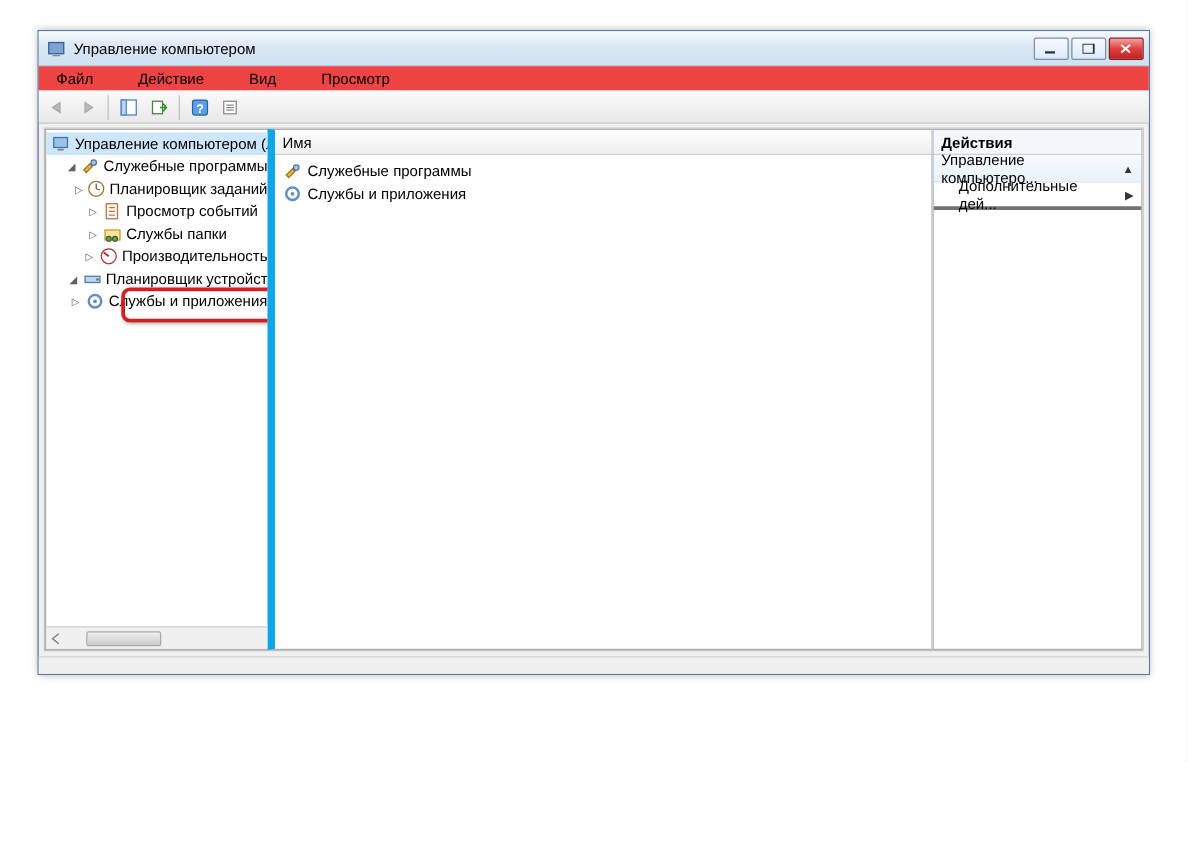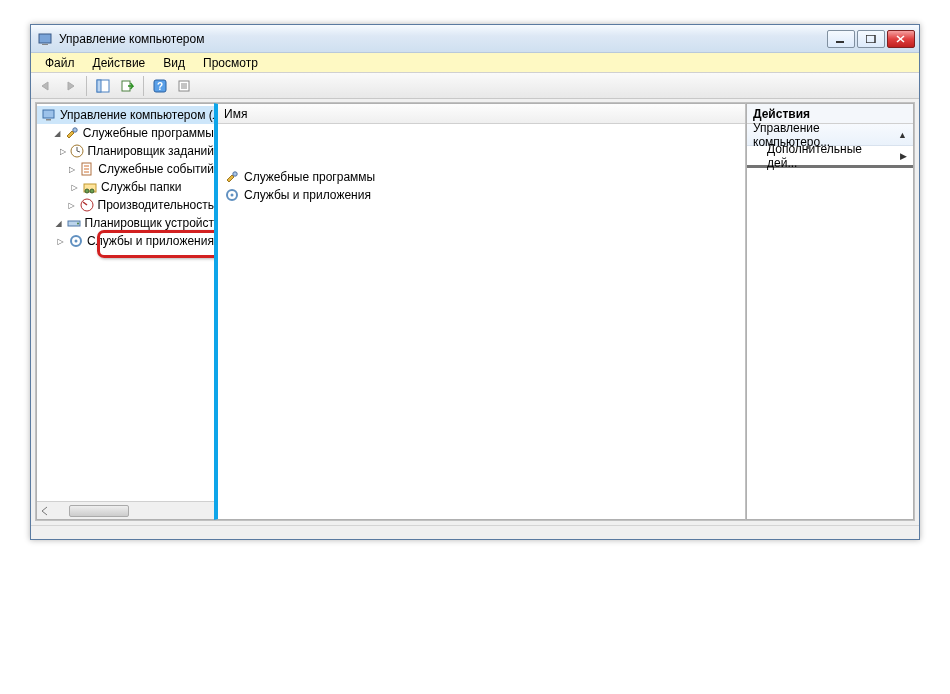--- a/index.html
+++ b/index.html
@@ -37,26 +37,26 @@
     width: 28px; height: 18px;
     border: 1px solid #8090a0;
     border-radius: 2px;
     background: linear-gradient(#f5faff,#dceafb);
     display:flex; align-items:center; justify-content:center;
     font-size: 10px; color:#333;
   }
   .winbtn.close { background: linear-gradient(#f5a0a0,#e04040,#c02020); color:#fff; border-color:#802020; }
   .menubar {
     height: 20px;
-    background: #fef9c3;
+    background: #ef4444;
     display: flex;
     align-items: center;
     padding: 0 6px;
     border-bottom: 1px solid #d0d0d0;
-    gap: 2px;
+    gap: 20px;
   }
   .menuitem { padding: 1px 8px; color:#000; cursor:default; }
   .toolbar {
     height: 26px;
     background: linear-gradient(#fafafa,#e8e8e8);
     border-bottom: 1px solid #c8c8c8;
     display: flex;
     align-items: center;
     padding: 0 4px;
     gap: 2px;
@@ -71,21 +71,21 @@
   .tsep { width:1px; height:20px; background:#c0c0c0; margin:0 3px;}
   .body {
     flex:1;
     display: flex;
     border: 1px solid #c0c0c0;
     margin: 3px 4px 4px 4px;
     background:#fff;
   }
   .panel { border:1px solid #b0b0b0; background:#fff; display:flex; flex-direction:column; }
   .left { width: 178px; border-right: none; }
-  .center { flex:1; border-left:4px solid #0ea5e9; border-right:1px solid #c0c0c0;gap:40px; }
+  .center { flex:1; border-left:6px solid #0ea5e9; border-right:1px solid #c0c0c0; }
   .right { width: 168px; }
   .colheader {
     height: 20px;
     background: linear-gradient(#fdfdfd,#efefef);
     border-bottom: 1px solid #d0d0d0;
     display:flex; align-items:center;
     padding: 0 6px;
     font-size: 12px;
     color:#000;
   }
@@ -269,21 +269,21 @@
             <span class="indent"></span>
           <span class="expander">▷</span>
           <span class="ticon">
               <svg viewBox="0 0 16 16">
                 <rect x="3" y="2" width="9" height="12" fill="#fff" stroke="#b07040"></rect>
                 <line x1="5" y1="5" x2="10" y2="5" stroke="#d07030"></line>
                 <line x1="5" y1="8" x2="10" y2="8" stroke="#d07030"></line>
                 <line x1="5" y1="11" x2="10" y2="11" stroke="#d07030"></line>
               </svg>
             </span>
-          <span class="node-label">Служебные событий</span>
+          <span class="node-label">Просмотр событий</span>
         </div>
         <div class="node">
           <span class="indent"></span>
             <span class="indent"></span>
           <span class="expander">▷</span>
           <span class="ticon">
               <svg viewBox="0 0 16 16">
                 <rect x="2" y="5" width="12" height="8" fill="#ffe49a" stroke="#c09830"></rect>
                 <circle cx="5" cy="12" r="2" fill="#6aa050" stroke="#406030"></circle>
                 <circle cx="10" cy="12" r="2" fill="#6aa050" stroke="#406030"></circle>

